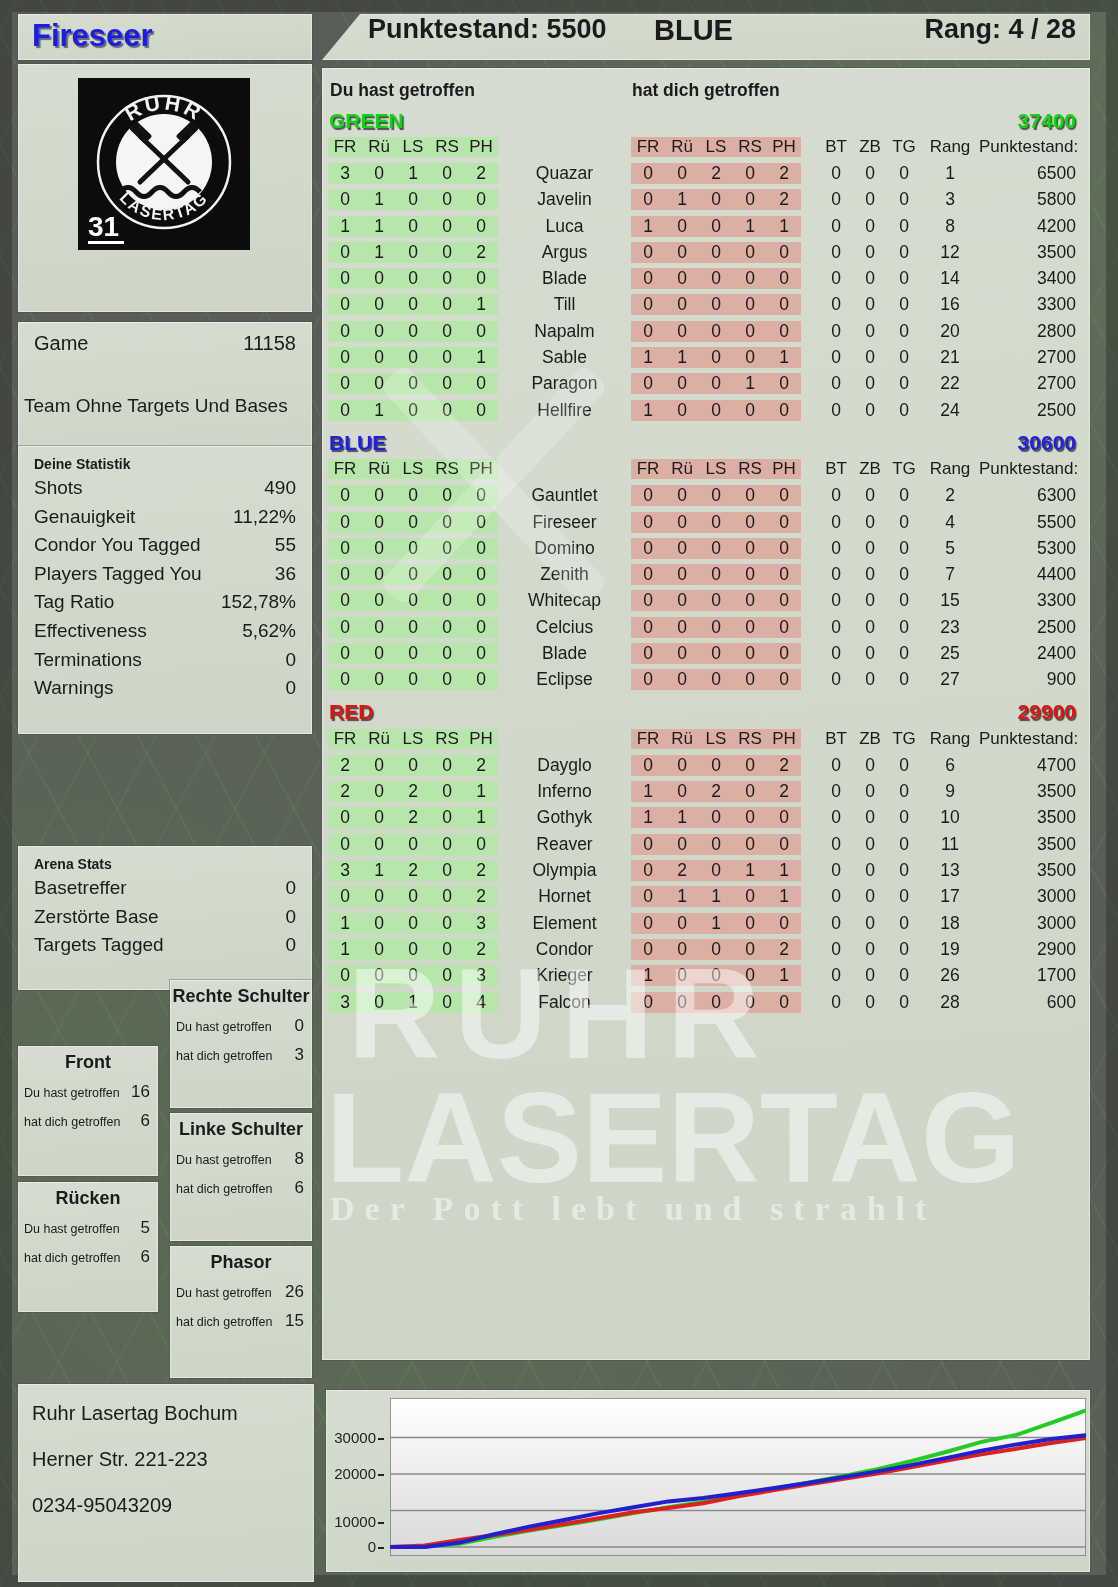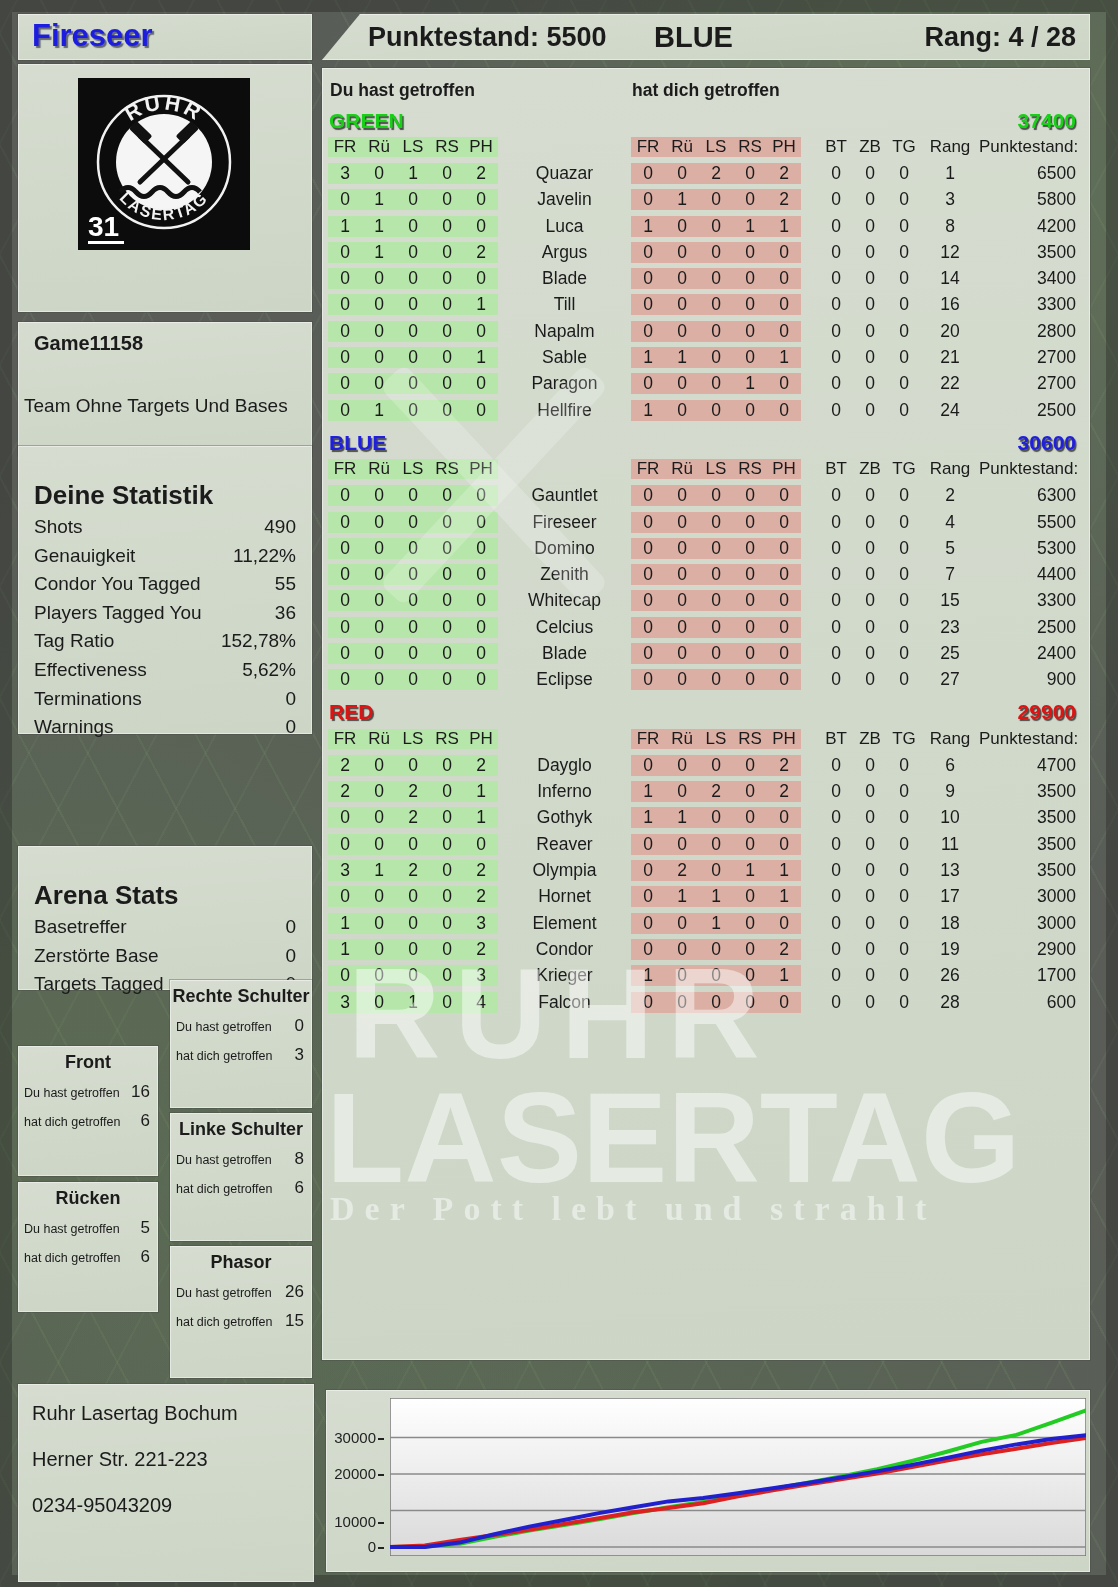--- a/index.html
+++ b/index.html
@@ -15,40 +15,40 @@
     box-shadow:inset 0 0 0 12px rgba(30,30,30,0.35);}
   .panel{position:absolute;background:linear-gradient(176deg,#d6ddd0 0%,#ccd5c6 100%);
     box-shadow:0 0 0 1px rgba(70,70,70,0.35), inset 0 0 0 1px rgba(255,255,255,0.45);}
   
   #fireseer-panel{left:18px;top:14px;width:294px;height:46px;}
   #fireseer-panel .pname{font-size:31px;font-weight:bold;color:#1d1de0;line-height:44px;padding-left:14px;
     text-shadow:2px 2px 1px rgba(10,10,40,0.55);}
   #logo-panel{left:18px;top:64px;width:294px;height:248px;}
   .logo-box{position:absolute;left:60px;top:14px;width:172px;height:172px;background:#0c0c0c;}
   #game-panel{left:18px;top:322px;width:294px;height:118px;padding:8px 0;}
-  .game-line1{display:flex;justify-content:flex-start;font-weight:bold;font-size:20px;padding:2px 16px;}
+  .game-line1{display:flex;justify-content:space-between;font-weight:normal;font-size:20px;padding:2px 16px;}
   .game-line{font-size:19px;padding:7px 6px 0;margin-top:31px;}
   #stats-panel{left:18px;top:446px;width:294px;height:276px;padding:6px 0;}
   #arena-panel{left:18px;top:846px;width:294px;height:132px;padding:6px 0;}
-  .kv-title{font-weight:bold;font-size:26px;padding:4px 16px 2px;margin-top:24px;}
+  .kv-title{font-weight:bold;font-size:14px;padding:4px 16px 2px;}
   .kv-row{display:flex;justify-content:space-between;font-size:19px;line-height:28.6px;padding:0 16px;}
   
   .bpart{position:absolute;background:linear-gradient(176deg,#d6ddd0,#ccd5c6);
     box-shadow:0 0 0 1px rgba(70,70,70,0.35), inset 0 0 0 1px rgba(255,255,255,0.45);}
   .bp-title{font-weight:bold;font-size:18px;text-align:center;padding-top:6px;}
   .bp-row{display:flex;justify-content:space-between;align-items:baseline;padding:9px 8px 0 6px;font-size:12.5px;}
   .bp-row b{font-size:17px;font-weight:normal;}
   #bp-rechte{left:170px;top:980px;width:142px;height:128px;}
   #bp-front{left:18px;top:1046px;width:140px;height:130px;}
   #bp-linke{left:170px;top:1113px;width:142px;height:128px;}
   #bp-ruecken{left:18px;top:1182px;width:140px;height:130px;}
   #bp-phasor{left:170px;top:1246px;width:142px;height:132px;}
   
   #banner{left:322px;top:14px;width:768px;height:46px;clip-path:polygon(38px 0,100% 0,100% 100%,0 100%);}
-  #banner .brow{display:flex;align-items:center;height:46px;font-weight:bold;font-size:27px;}
+  #banner .brow{display:flex;align-items:flex-start;height:46px;font-weight:bold;font-size:27px;}
   #banner .score{padding-left:46px;}
   #banner .team{position:absolute;left:332px;font-size:29px;}
   #banner .rank{margin-left:auto;padding-right:14px;}
   
   #main-panel{left:322px;top:68px;width:768px;height:1292px;overflow:hidden;}
   .hits-header{display:grid;grid-template-columns:302px auto;padding:12px 0 0 8px;font-weight:bold;font-size:17.5px;}
   .team-head{display:flex;justify-content:space-between;align-items:center;height:27px;margin-top:6px;
     font-weight:bold;font-size:21px;padding:0 14px 0 7px;gap:24px;}
   .team-head .tname,.team-head .ttotal{text-shadow:1.5px 1.5px 1px rgba(0,0,0,0.65);}
   .trow{display:grid;grid-template-columns:6px repeat(5,34px) 133px repeat(5,34px) 18px 34px 34px 34px 58px 1fr;

